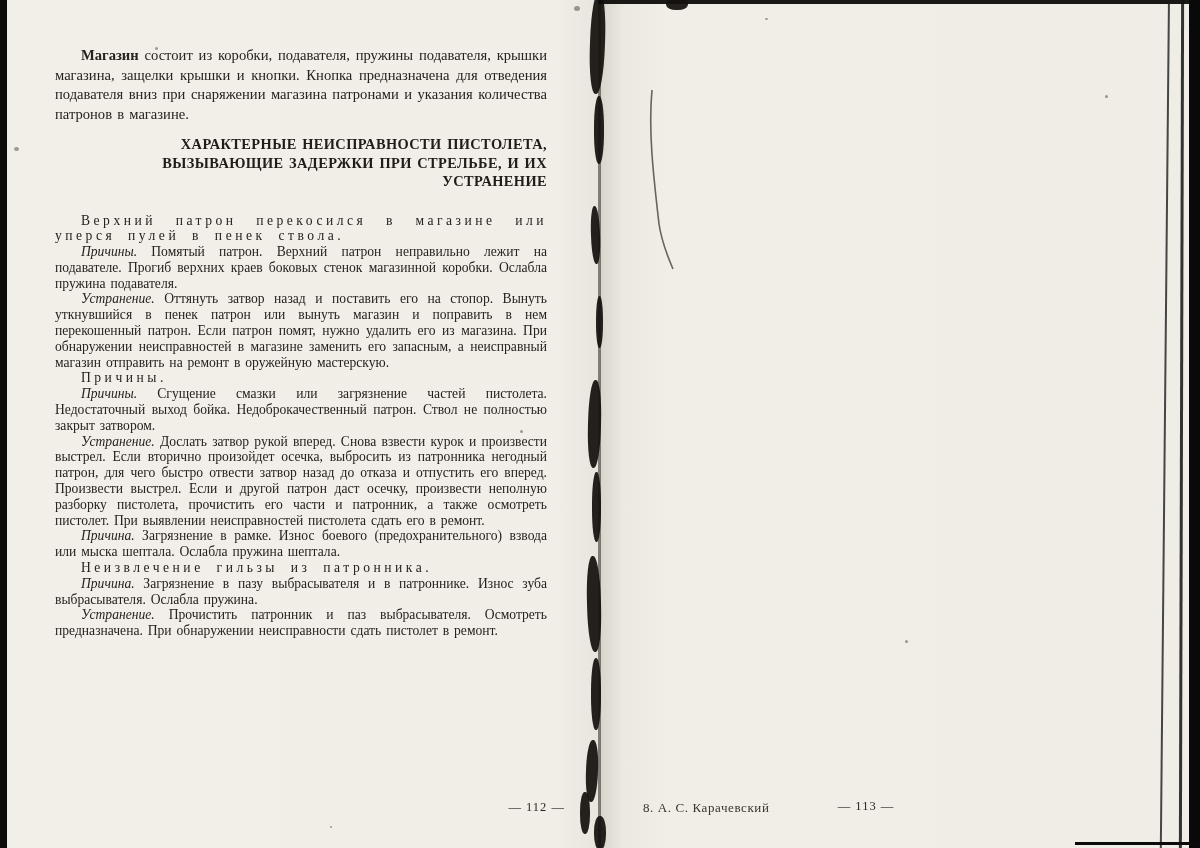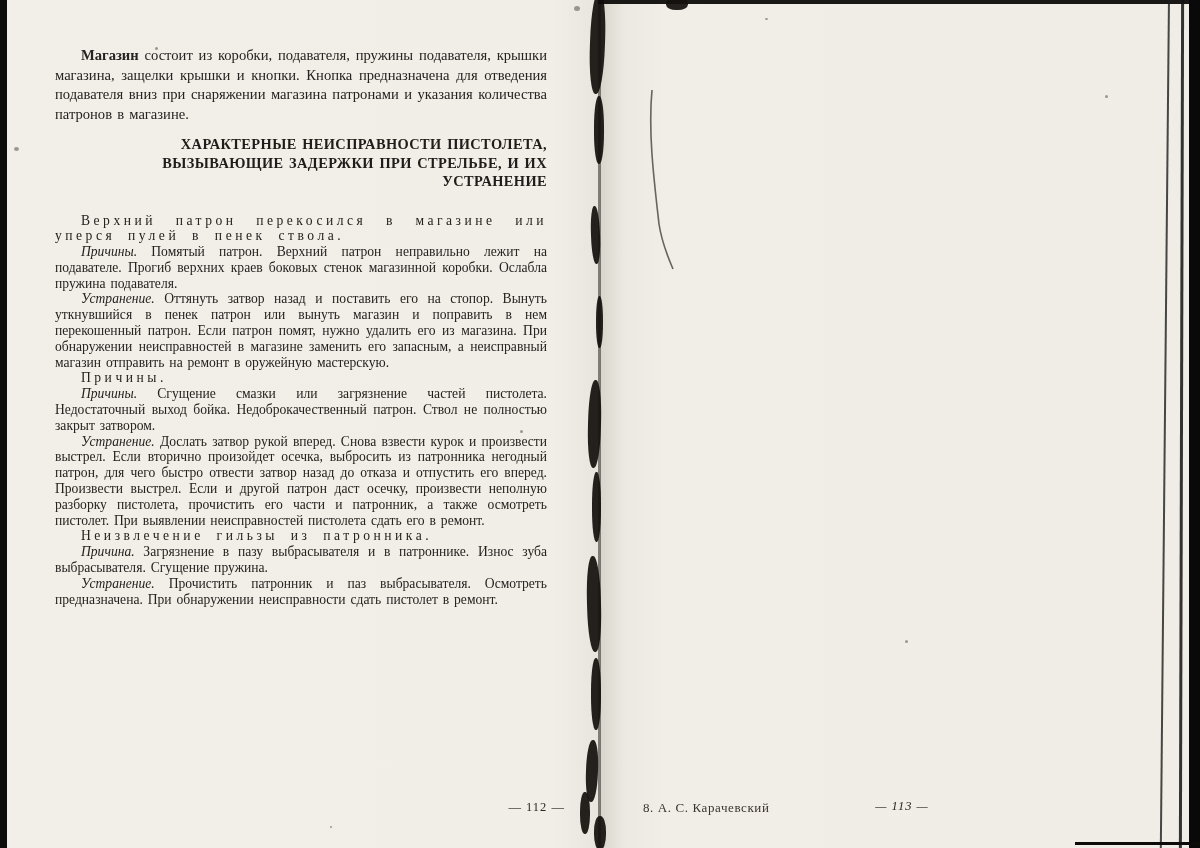--- a/index.html
+++ b/index.html
@@ -22,43 +22,44 @@
   .content{position:absolute;overflow:hidden;}
   .content.left{left:55px;top:46px;width:492px;height:742px;}
   .block{margin:0;text-align:justify;text-indent:26px;font-size:13.6px;line-height:15.8px;word-spacing:1.5px;}
   .block.lg{font-size:14.6px;line-height:19.5px;}
   .block.heading{text-align:right;text-indent:0;font-weight:bold;font-size:14.4px;line-height:18.5px;letter-spacing:.4px;margin:11px 0 22px;color:#1f1c19;}
   .block.spaced{letter-spacing:3.5px;word-spacing:6px;}
   .lead.bold{font-weight:bold;}
   .lead.italic{font-style:italic;}
   .pagenum{position:absolute;width:100%;text-align:center;font-size:12.5px;letter-spacing:1px;color:#2b2723;}
   .pagenum.left{left:25px;top:800px;width:540px;text-align:right;}
-  .pagenum.right{left:652px;top:799px;width:500px;font-style:italic;}
+  .pagenum.right{left:616px;top:799px;width:500px;}
   .signature{position:absolute;left:643px;top:800px;font-size:13px;color:#3a352f;letter-spacing:.6px;}
   .art{position:absolute;}
   .blob{background:#14110e;border-radius:46%;opacity:.93;}
   .speck{background:#45403a;border-radius:50%;opacity:.5;}
 </style>
 </head>
 <body>
 
 <div class="scan">
 
   <div class="page left">
     <div class="content left">
         <p class="block para lg"><span class="lead bold">Магазин</span><span> состоит из коробки, подавателя, пружины подавателя, крышки магазина, защелки крышки и кнопки. Кнопка предназначена для отведения подавателя вниз при снаряжении магазина патронами и указания количества патронов в магазине.</span></p>
         <p class="block heading"><span>ХАРАКТЕРНЫЕ НЕИСПРАВНОСТИ ПИСТОЛЕТА, ВЫЗЫВАЮЩИЕ ЗАДЕРЖКИ ПРИ СТРЕЛЬБЕ, И ИХ УСТРАНЕНИЕ</span></p>
         <p class="block spaced"><span>Верхний патрон перекосился в магазине или уперся пулей в пенек ствола.</span></p>
         <p class="block para"><span class="lead italic">Причины.</span><span> Помятый патрон. Верхний патрон неправильно лежит на подавателе. Прогиб верхних краев боковых стенок магазинной коробки. Ослабла пружина подавателя.</span></p>
         <p class="block para"><span class="lead italic">Устранение.</span><span> Оттянуть затвор назад и поставить его на стопор. Вынуть уткнувшийся в пенек патрон или вынуть магазин и поправить в нем перекошенный патрон. Если патрон помят, нужно удалить его из магазина. При обнаружении неисправностей в магазине заменить его запасным, а неисправный магазин отправить на ремонт в оружейную мастерскую.</span></p>
         <p class="block spaced"><span>Причины.</span></p>
         <p class="block para"><span class="lead italic">Причины.</span><span> Сгущение смазки или загрязнение частей пистолета. Недостаточный выход бойка. Недоброкачественный патрон. Ствол не полностью закрыт затвором.</span></p>
         <p class="block para"><span class="lead italic">Устранение.</span><span> Дослать затвор рукой вперед. Снова взвести курок и произвести выстрел. Если вторично произойдет осечка, выбросить из патронника негодный патрон, для чего быстро отвести затвор назад до отказа и отпустить его вперед. Произвести выстрел. Если и другой патрон даст осечку, произвести неполную разборку пистолета, прочистить его части и патронник, а также осмотреть пистолет. При выявлении неисправностей пистолета сдать его в ремонт.</span></p>
+        <p class="block para"><span class="lead italic">Причина.</span><span> Загрязнение в рамке. Износ боевого (предохранительного) взвода или мыска шептала. Ослабла пружина шептала.</span></p>
         <p class="block spaced"><span>Неизвлечение гильзы из патронника.</span></p>
-        <p class="block para"><span class="lead italic">Причина.</span><span> Загрязнение в пазу выбрасывателя и в патроннике. Износ зуба выбрасывателя. Сгущение пружина.</span></p>
+        <p class="block para"><span class="lead italic">Причина.</span><span> Загрязнение в пазу выбрасывателя и в патроннике. Износ зуба выбрасывателя. Ослабла пружина.</span></p>
         <p class="block para"><span class="lead italic">Устранение.</span><span> Прочистить патронник и паз выбрасывателя. Осмотреть предназначена. При обнаружении неисправности сдать пистолет в ремонт.</span></p>
       </div>
   </div>
   <div class="page right">
     
   </div>
 
   <div class="pagenum left">— 112 —</div>
   <div class="pagenum right">— 113 —</div>
   <div class="signature">8. А. С. Карачевский</div>

